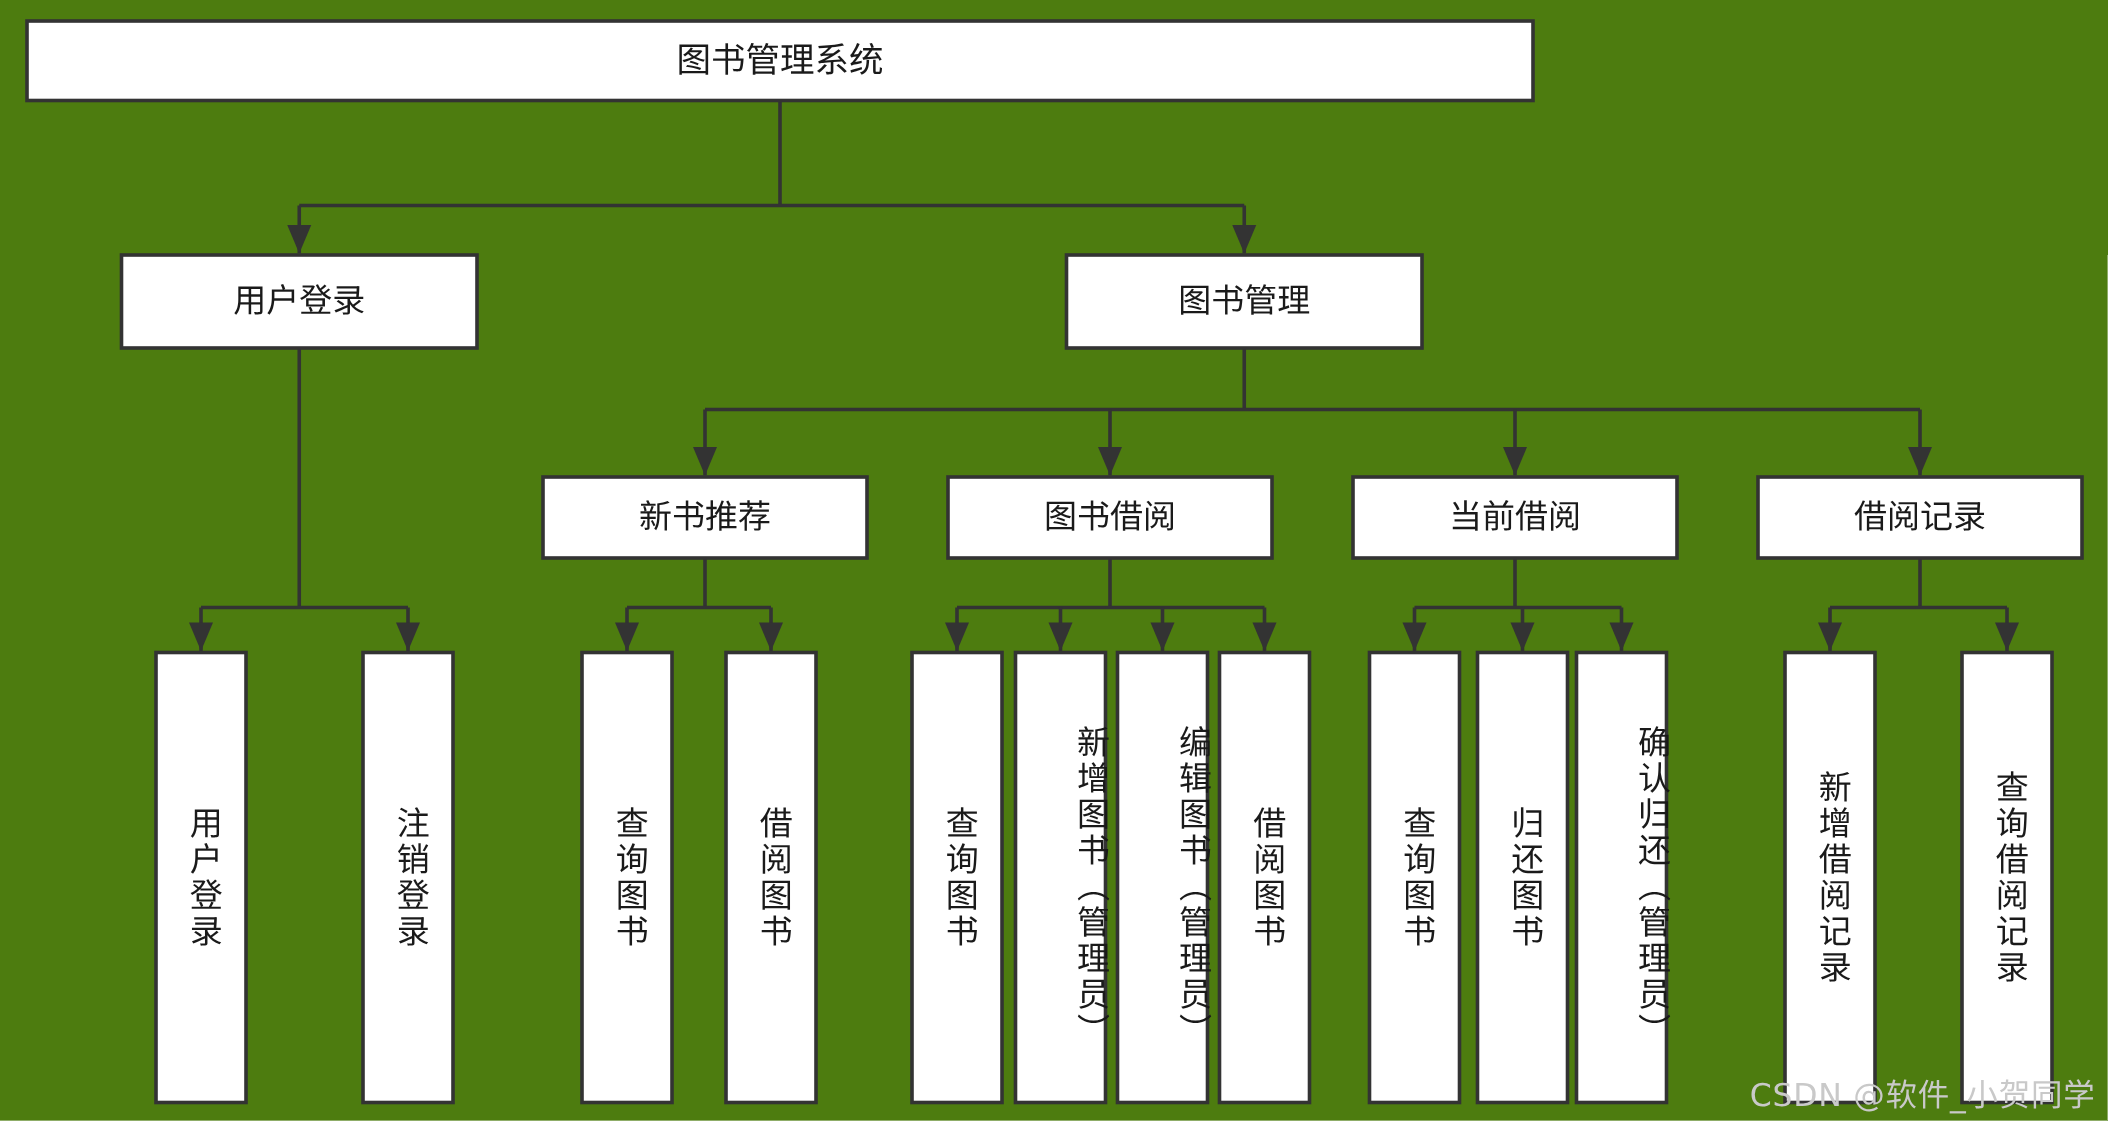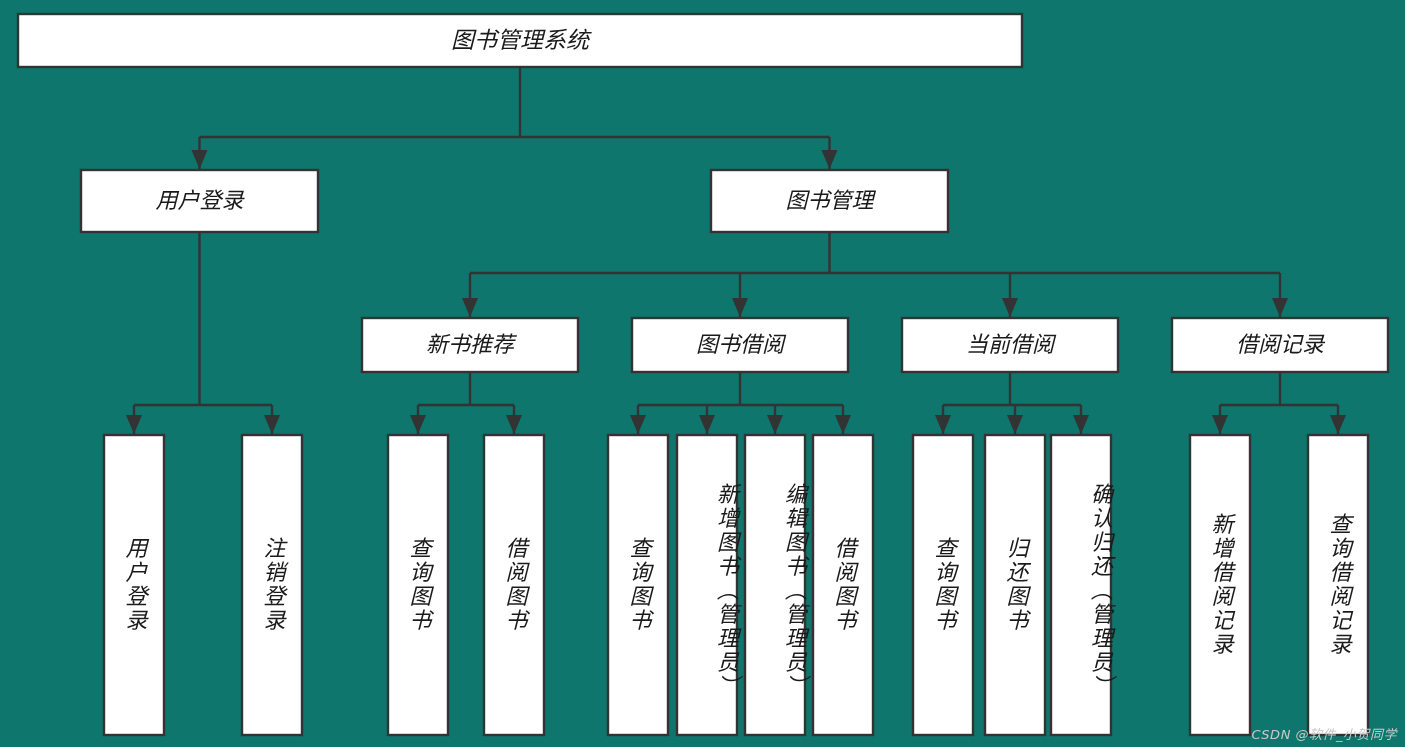--- a/index.html
+++ b/index.html
@@ -11,22 +11,21 @@
   body {
     width: 1405px;
     height: 747px;
     overflow: hidden;
     font-family: "DejaVu Sans", "Liberation Sans", sans-serif;
   }
   #diagram-root {
     position: relative;
     width: 1405px;
     height: 747px;
-    background: #0f766e;
-    font-style: italic;
+    background: #4d7c0f;
   }
   svg#tree-svg {
     position: absolute;
     top: 0;
     left: 0;
     width: 1405px;
     height: 747px;
     display: block;
   }
   .node-box {
@@ -70,21 +69,21 @@
     pointer-events: none;
   }
   .vlabel.mid {
     align-items: center;
   }
   .watermark {
     position: absolute;
     right: 8px;
     bottom: 4px;
     font-family: "DejaVu Sans", "Liberation Sans", sans-serif;
-    font-size: 13px;
+    font-size: 21px;
     color: #c9c9c9;
     white-space: nowrap;
     letter-spacing: 0.5px;
   }
 </style>
 </head>
 <body>
 
 <div id="diagram-root">
 

